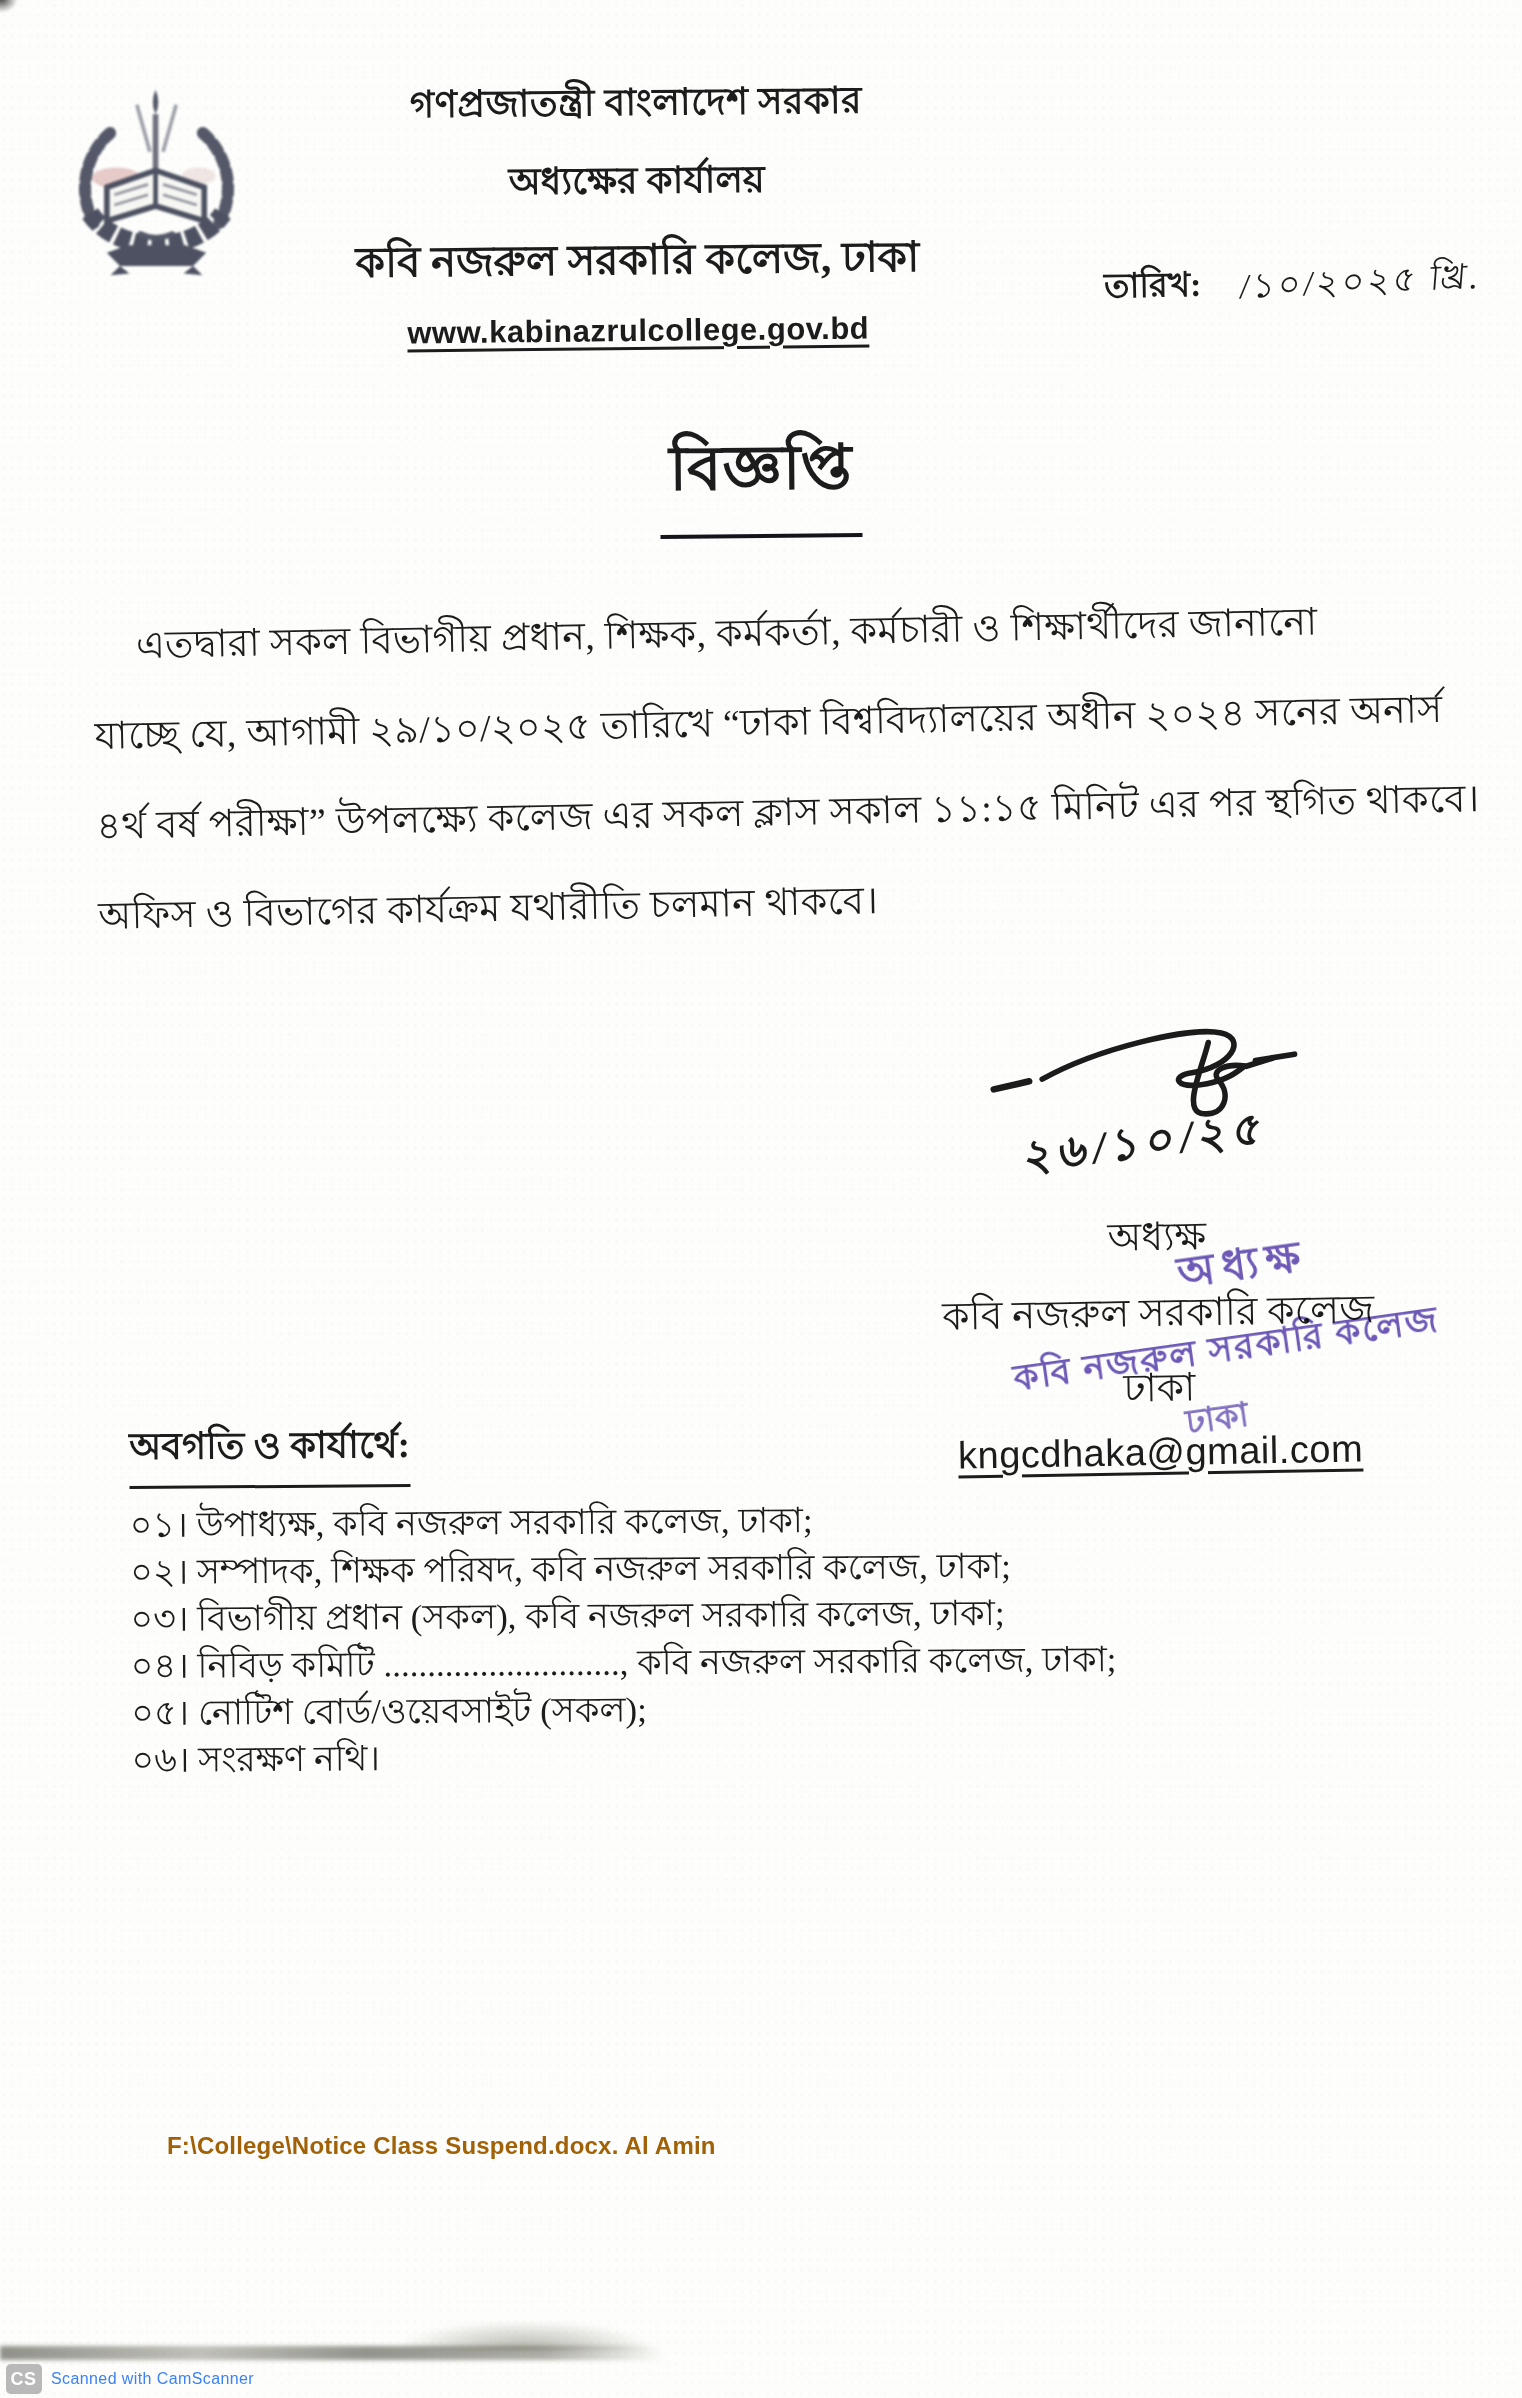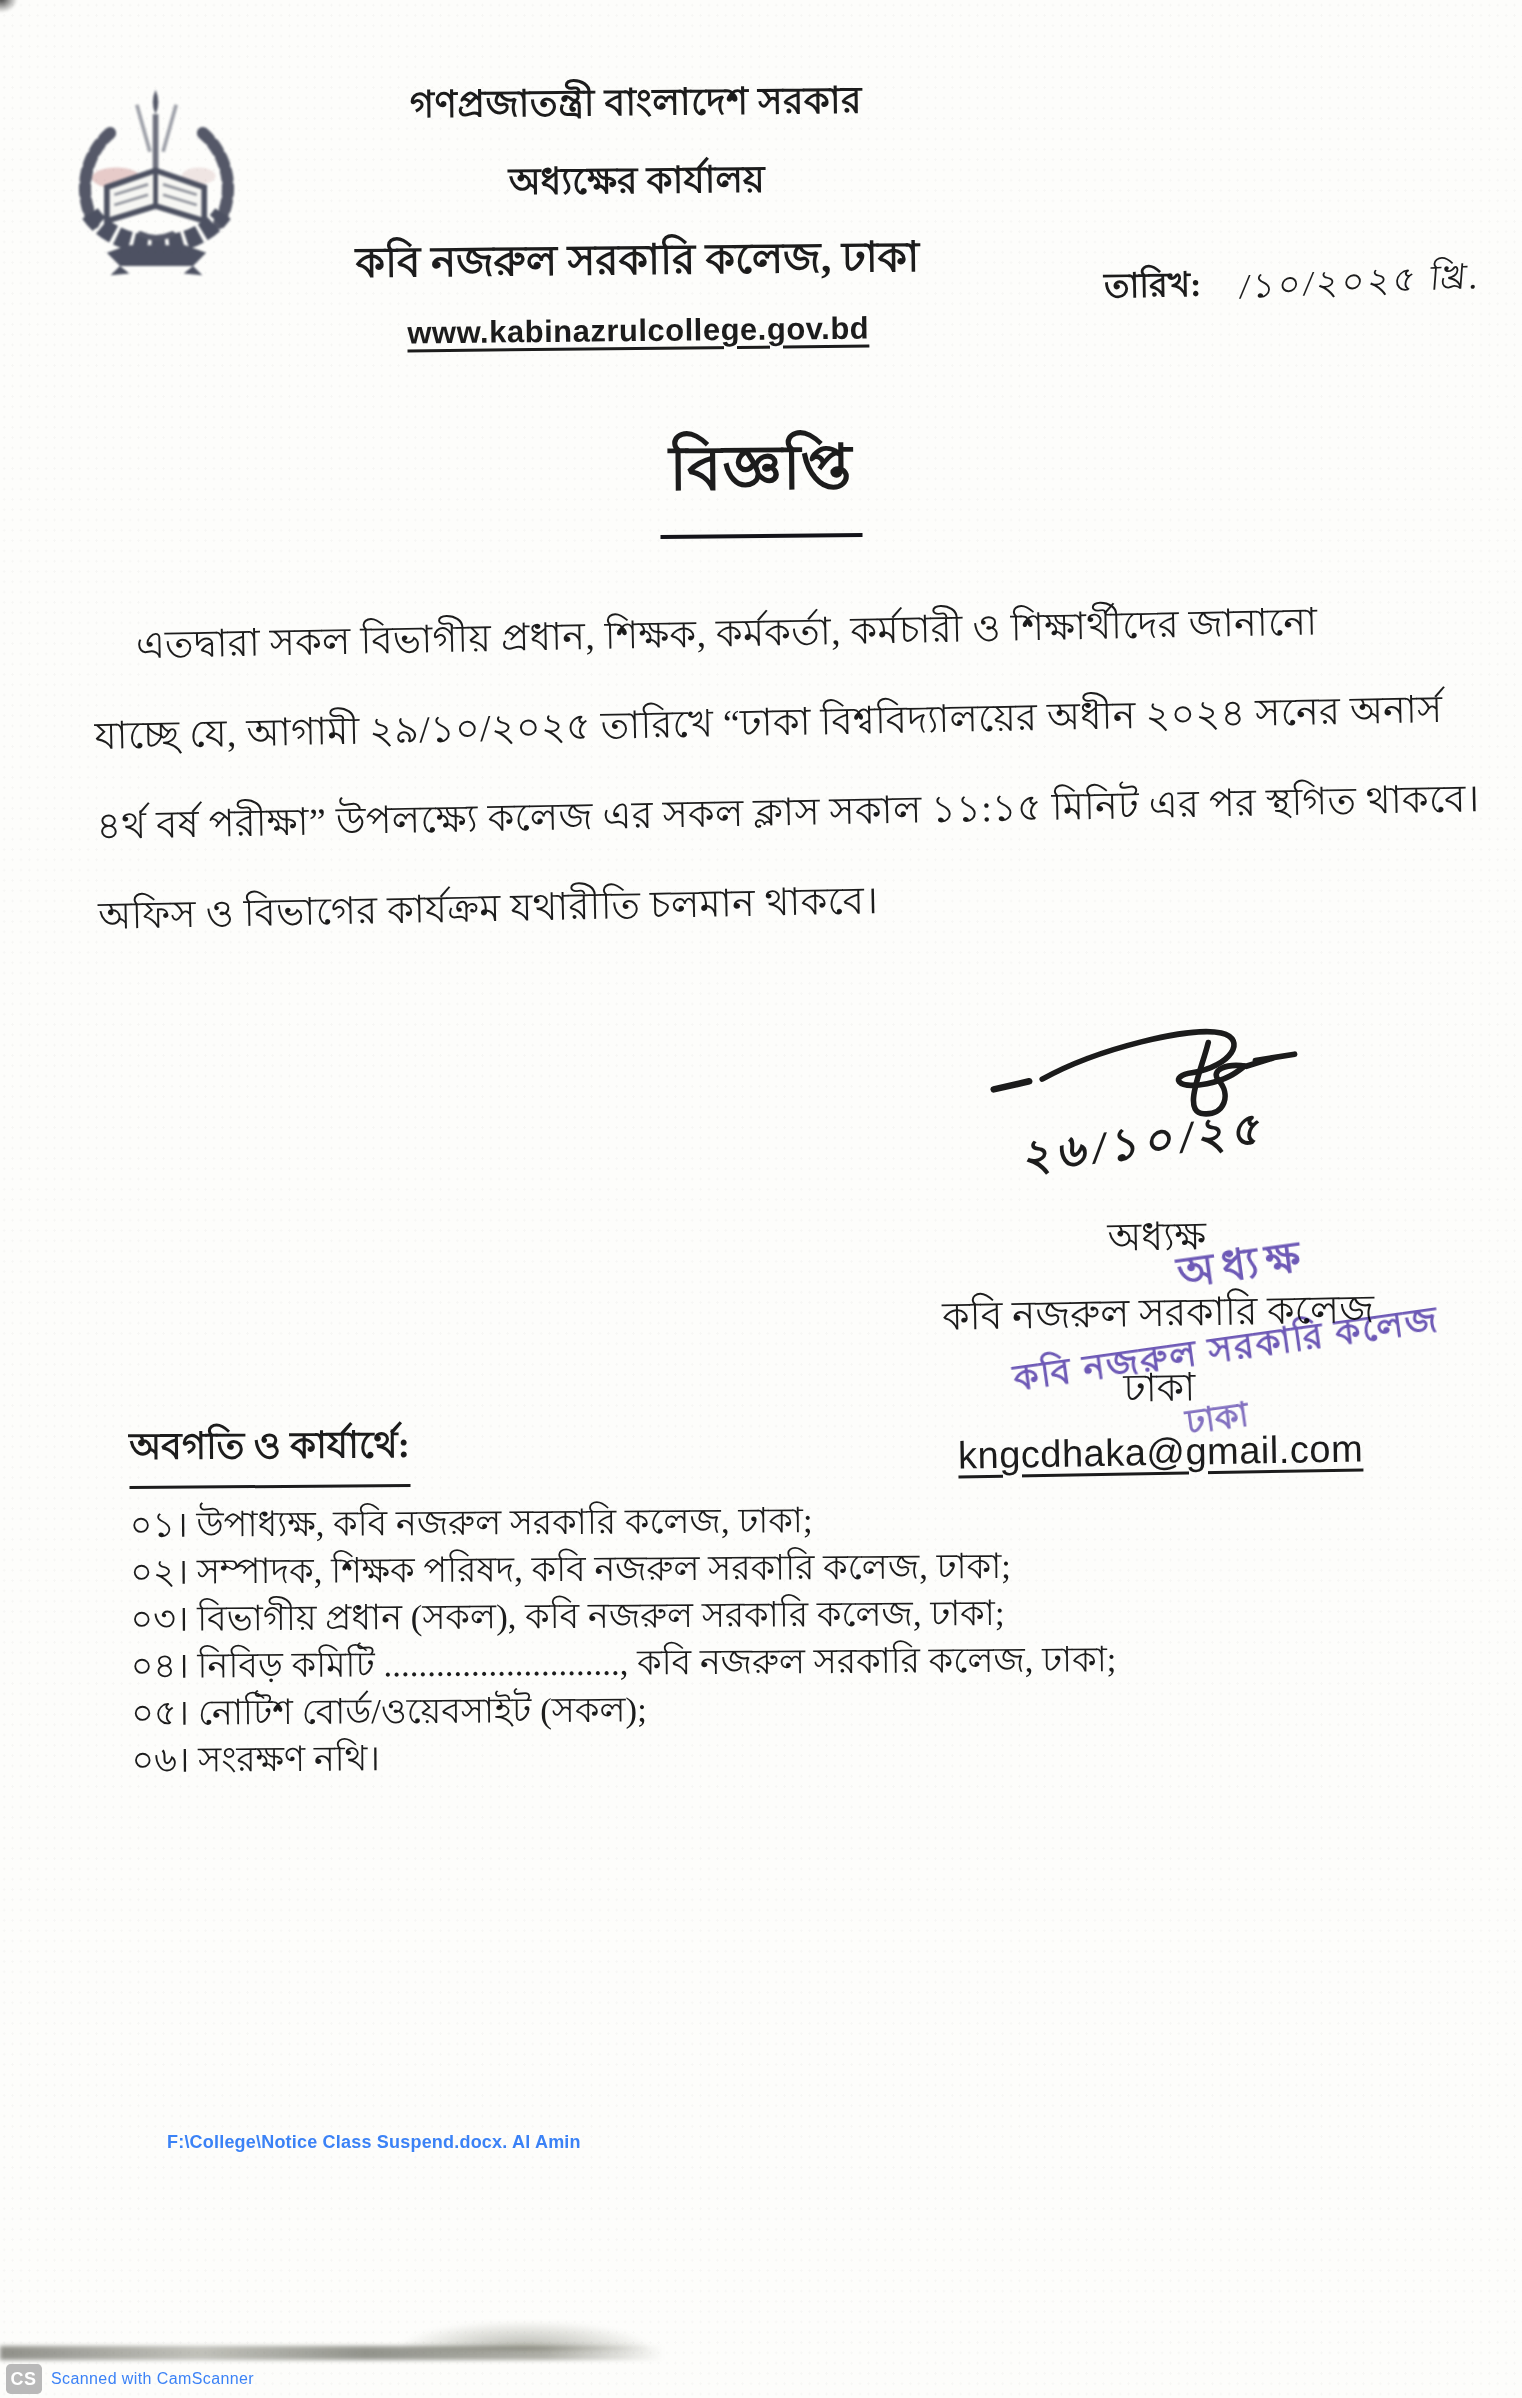--- a/index.html
+++ b/index.html
@@ -86,21 +86,21 @@
   
   .dist-wrap { position:absolute; left:129px; top:1417px; transform:rotate(-0.4deg); transform-origin:left top; }
   .dist-heading { display:inline-block; font-size:37px; font-weight:700;
                   border-bottom:3.7px solid #1c1c1c; padding-bottom:5.6px; }
   .dist-items { margin-top:13px; }
   .dist-item { font-size:35px; line-height:47px; white-space:nowrap; }
 
   
   .footer-path { position:absolute; left:167px; top:2132px;
                  font-family:"Liberation Sans","DejaVu Sans",sans-serif;
-                 font-size:18px; font-weight:600; color:#3b82f6; letter-spacing:0.2px; }
+                 font-size:24px; font-weight:600; color:#a16207; letter-spacing:0.2px; }
 
   
   .scan-edge {
     position:absolute; left:0; top:2346px; width:665px; height:14px;
     background:linear-gradient(to right,
        rgba(55,55,45,.55) 0%, rgba(80,80,65,.35) 30%,
        rgba(60,62,50,.55) 55%, rgba(80,80,65,.45) 82%, rgba(120,120,100,0) 100%);
     filter:blur(1.9px);
   }
   .scan-edge-blob {

